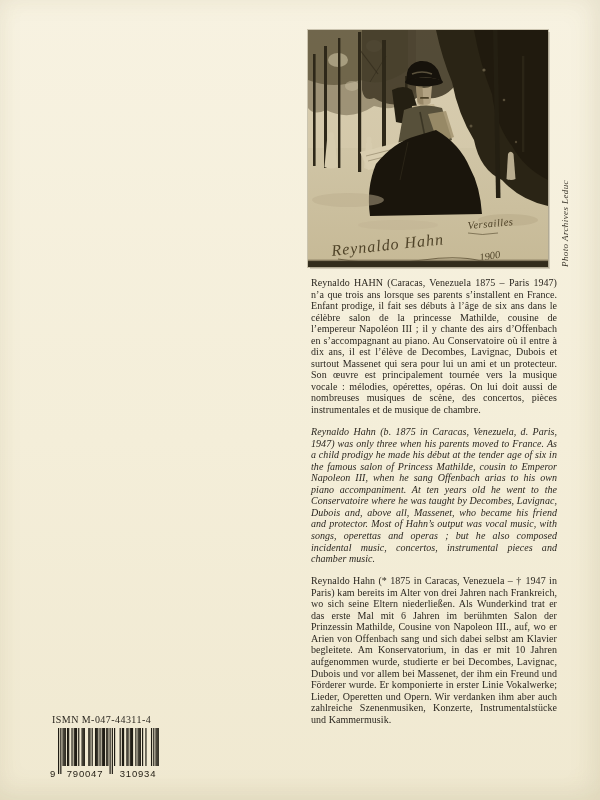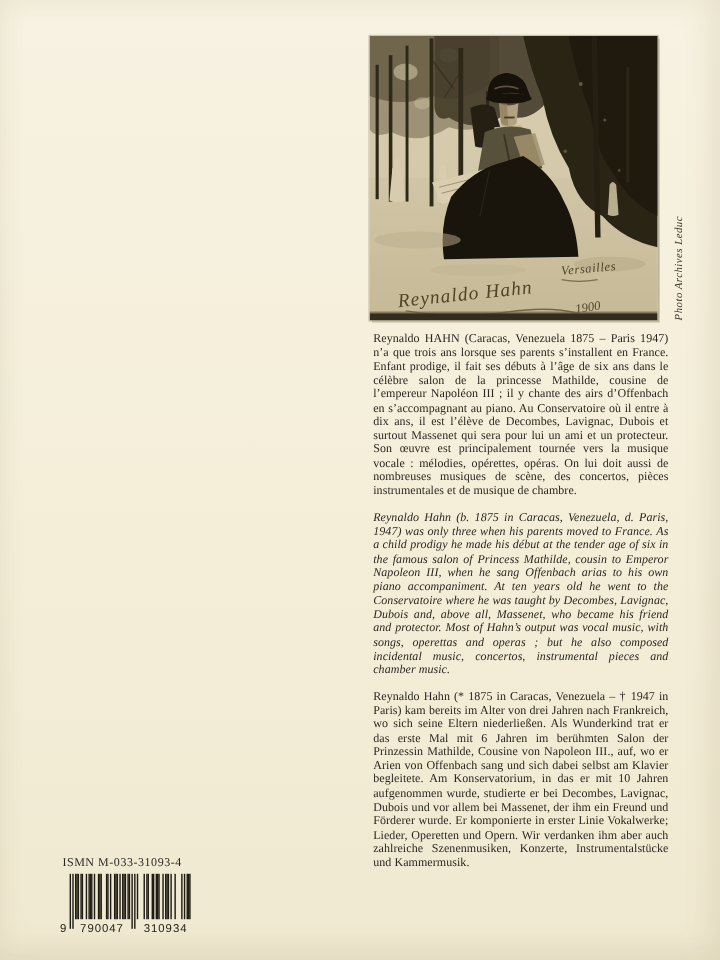--- a/index.html
+++ b/index.html
@@ -135,21 +135,21 @@
   </figure>
 
   <div class="photo-credit">Photo Archives Leduc</div>
 
   <div class="text-col">
     <p class="para-fr">Reynaldo HAHN (Caracas, Venezuela 1875 – Paris 1947) n’a que trois ans lorsque ses parents s’installent en France. Enfant prodige, il fait ses débuts à l’âge de six ans dans le célèbre salon de la princesse Mathilde, cousine de l’empereur Napoléon III ; il y chante des airs d’Offenbach en s’accompagnant au piano. Au Conservatoire où il entre à dix ans, il est l’élève de Decombes, Lavignac, Dubois et surtout Massenet qui sera pour lui un ami et un protecteur. Son œuvre est principalement tournée vers la musique vocale : mélodies, opérettes, opéras. On lui doit aussi de nombreuses musiques de scène, des concertos, pièces instrumentales et de musique de chambre.</p>
     <p class="para-en">Reynaldo Hahn (b. 1875 in Caracas, Venezuela, d. Paris, 1947) was only three when his parents moved to France. As a child prodigy he made his début at the tender age of six in the famous salon of Princess Mathilde, cousin to Emperor Napoleon III, when he sang Offenbach arias to his own piano accompaniment. At ten years old he went to the Conservatoire where he was taught by Decombes, Lavignac, Dubois and, above all, Massenet, who became his friend and protector. Most of Hahn’s output was vocal music, with songs, operettas and operas ; but he also composed incidental music, concertos, instrumental pieces and chamber music.</p>
     <p class="para-de">Reynaldo Hahn (* 1875 in Caracas, Venezuela – † 1947 in Paris) kam bereits im Alter von drei Jahren nach Frankreich, wo sich seine Eltern niederließen. Als Wunderkind trat er das erste Mal mit 6 Jahren im berühmten Salon der Prinzessin Mathilde, Cousine von Napoleon III., auf, wo er Arien von Offenbach sang und sich dabei selbst am Klavier begleitete. Am Konservatorium, in das er mit 10 Jahren aufgenommen wurde, studierte er bei Decombes, Lavignac, Dubois und vor allem bei Massenet, der ihm ein Freund und Förderer wurde. Er komponierte in erster Linie Vokalwerke; Lieder, Operetten und Opern. Wir verdanken ihm aber auch zahlreiche Szenenmusiken, Konzerte, Instrumentalstücke und Kammermusik.</p>
   </div>
 
-  <div class="ismn">ISMN M-033-31093-4</div>
+  <div class="ismn">ISMN M-047-44311-4</div>
 
   <div class="barcode">
     <svg id="barcode-svg" width="130" height="52" viewBox="0 0 130 52" xmlns="http://www.w3.org/2000/svg">
       <g id="bc-bars" fill="#1f1c14">
           <rect x="14.00" y="0" width="1.18" height="46"></rect>
           <rect x="16.24" y="0" width="1.18" height="46"></rect>
           <rect x="18.48" y="0" width="1.18" height="38"></rect>
           <rect x="19.60" y="0" width="1.18" height="38"></rect>
           <rect x="20.72" y="0" width="1.18" height="38"></rect>
           <rect x="22.96" y="0" width="1.18" height="38"></rect>

